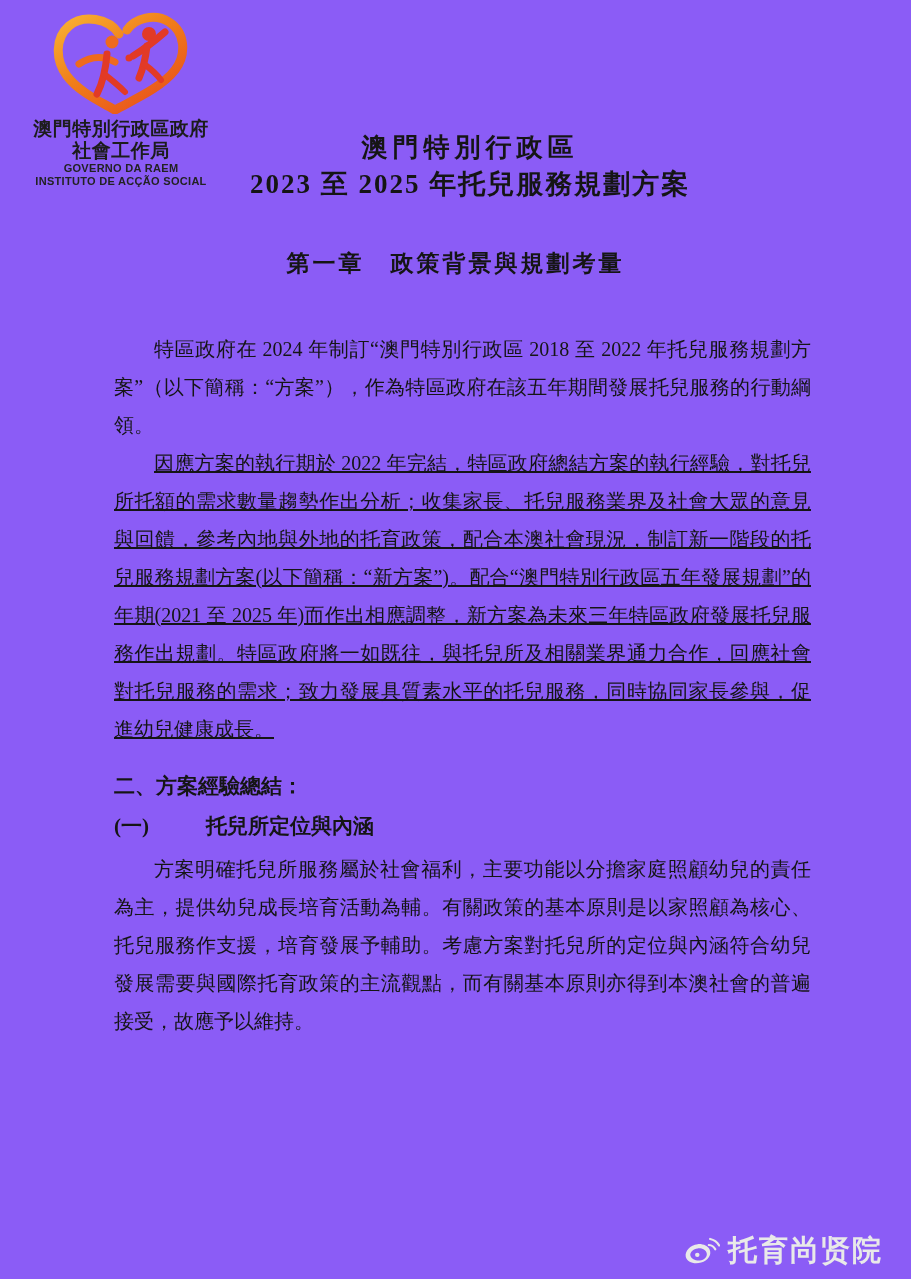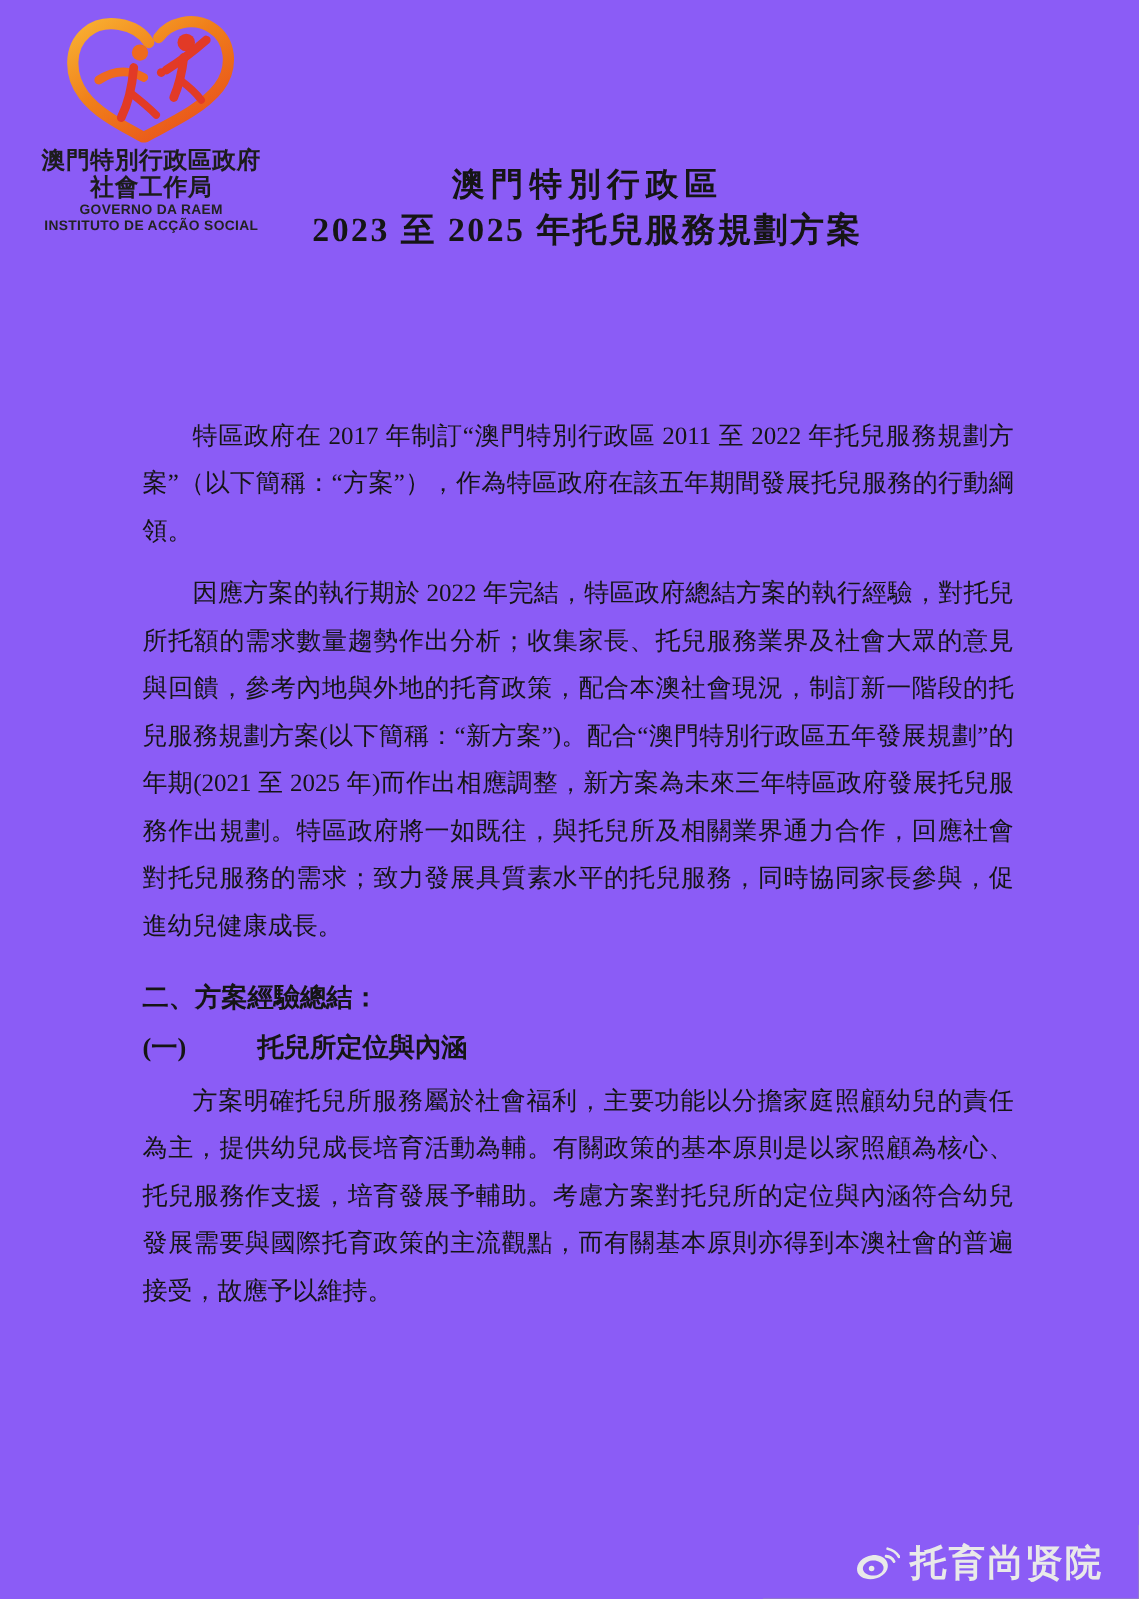--- a/index.html
+++ b/index.html
@@ -55,21 +55,21 @@
   
   .body{
     position:absolute;left:114px;top:320px;width:697px;
     font-size:20px;line-height:38px;text-align:justify;
   }
   .sec-heading{
     font-size:21px;font-weight:700;line-height:32px;text-align:left;
   }
   .body p{text-indent:2em;}
   #p1{margin-top:10px;}
-  #p2{margin-top:12px;}
+  #p2{margin-top:0;text-decoration:underline;}
   #sec2-h{margin-top:22px;}
   #p3{margin-top:10px;}
   .sub-heading{
     margin-top:8px;
     font-size:21px;font-weight:700;line-height:32px;text-align:left;
     display:flex;
   }
   .sub-heading .sub-num{width:92px;}
   #p4{margin-top:8px;}
   
@@ -122,25 +122,26 @@
     <div class="org-cn">社會工作局</div>
     <div class="org-latin">GOVERNO DA RAEM</div>
     <div class="org-latin">INSTITUTO DE ACÇÃO SOCIAL</div>
   </div>
 
   <div class="title-block">
     <div class="title-line1">澳門特別行政區</div>
     <div class="title-line2">2023 至 2025 年托兒服務規劃方案</div>
   </div>
 
+  <div class="chapter">第一章　政策背景與規劃考量</div>
 
   <div class="body">
 
 
-    <p id="p1">特區政府在 2017 年制訂“澳門特別行政區 2011 至 2022 年托兒服務規劃方案”（以下簡稱：“方案”），作為特區政府在該五年期間發展托兒服務的行動綱領。</p>
+    <p id="p1">特區政府在 2024 年制訂“澳門特別行政區 2018 至 2022 年托兒服務規劃方案”（以下簡稱：“方案”），作為特區政府在該五年期間發展托兒服務的行動綱領。</p>
 
     <p id="p2">因應方案的執行期於 2022 年完結，特區政府總結方案的執行經驗，對托兒所托額的需求數量趨勢作出分析；收集家長、托兒服務業界及社會大眾的意見與回饋，參考內地與外地的托育政策，配合本澳社會現況，制訂新一階段的托兒服務規劃方案(以下簡稱：“新方案”)。配合“澳門特別行政區五年發展規劃”的年期(2021 至 2025 年)而作出相應調整，新方案為未來三年特區政府發展托兒服務作出規劃。特區政府將一如既往，與托兒所及相關業界通力合作，回應社會對托兒服務的需求；致力發展具質素水平的托兒服務，同時協同家長參與，促進幼兒健康成長。</p>
 
     <div class="sec-heading" id="sec2-h">二、方案經驗總結：</div>
 
 
     <div class="sub-heading">
       <span class="sub-num">(一)</span>
       <span class="sub-title">托兒所定位與內涵</span>
     </div>

